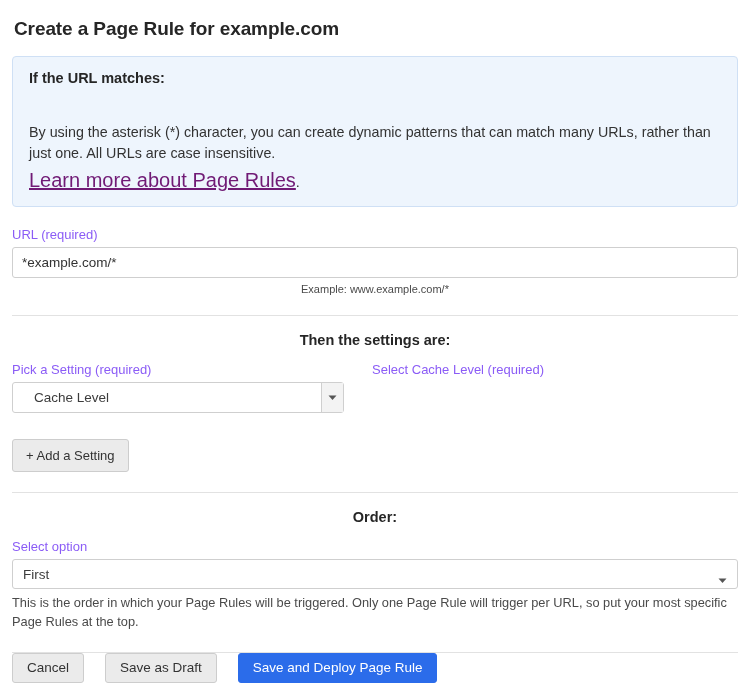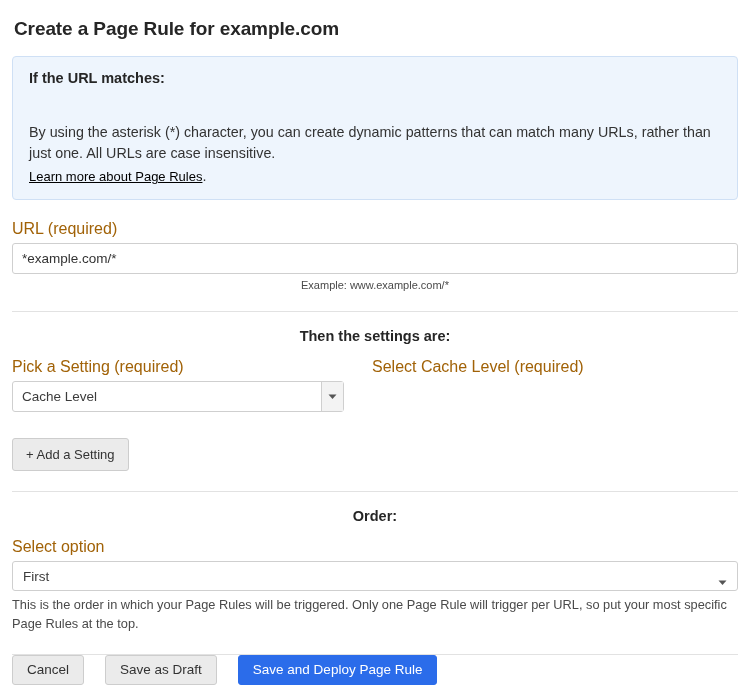--- a/index.html
+++ b/index.html
@@ -41,29 +41,29 @@
   }
   .info-text {
     font-size: 14.3px;
     line-height: 1.45;
     color: #333;
     margin-top: 36px;
   }
   .info-link {
     display: inline-block;
     margin-top: 6px;
+    font-size: 20px;
+    color: #701a75;
+    text-decoration: underline;
+  }
+  .info-link-period { color: #333; font-size: 14.3px; }
+
+  .field-label {
     font-size: 13px;
-    color: #000000;
-    text-decoration: underline;
-  }
-  .info-link-period { color: #333; font-size: 14.3px; }
-
-  .field-label {
-    font-size: 16px;
-    color: #a16207;
+    color: #8b5cf6;
     margin-bottom: 5px;
   }
   .text-input {
     width: 100%;
     height: 31px;
     border: 1px solid #cfcfcf;
     border-radius: 3px;
     padding: 0 9px;
     font-size: 13.5px;
     color: #333;
@@ -106,21 +106,21 @@
     height: 31px;
     border: 1px solid #cfcfcf;
     border-radius: 3px;
     background: #fff;
     display: flex;
     align-items: center;
     font-size: 13.5px;
     color: #3c3c3c;
     padding: 0 0 0 9px;
   }
-  .select-box .val { flex: 1; }
+  .select-box .val { flex: 1; margin-left: 12px; }
   .select-arrow {
     width: 22px;
     height: 29px;
     background: #f3f3f3;
     border-left: 1px solid #cfcfcf;
     display: flex;
     align-items: center;
     justify-content: center;
     margin-left: 6px;
   }

